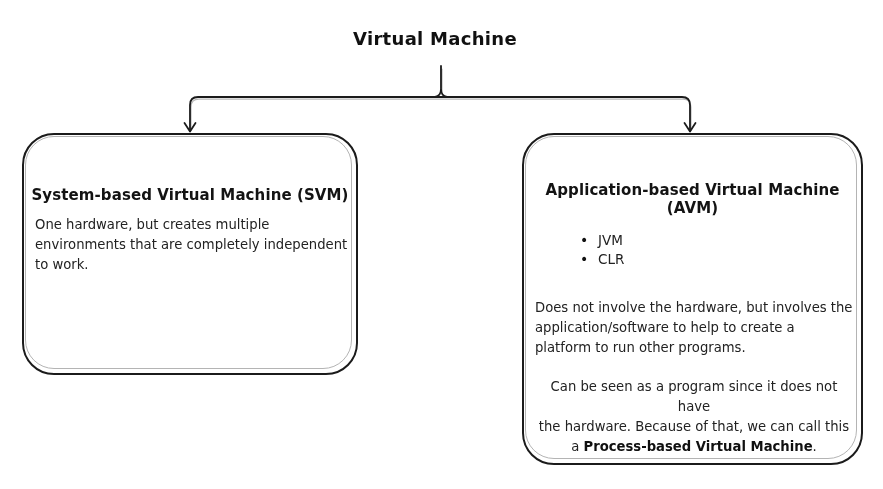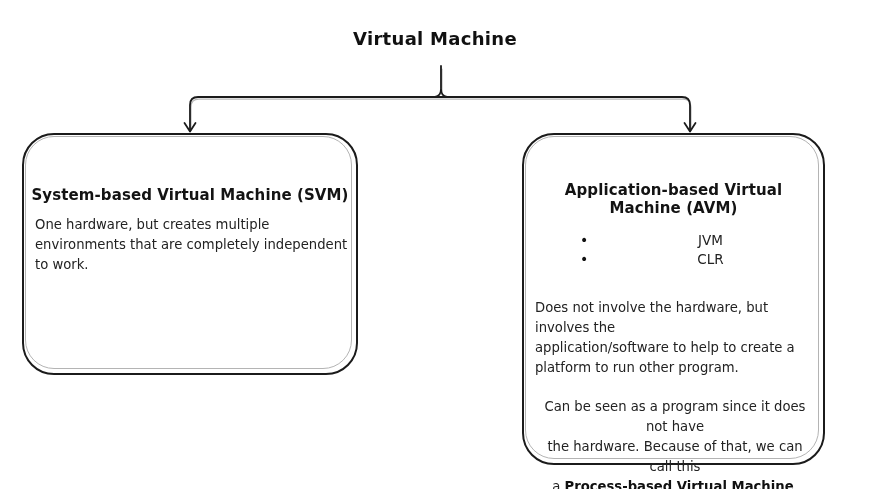--- a/index.html
+++ b/index.html
@@ -37,21 +37,21 @@
   
   .card::before {
     content: "";
     position: absolute;
     inset: 1px 4px 4px 1px;
     border: 1px solid #b4b4b4;
     border-radius: 29px;
     pointer-events: none;
   }
   .card-left  { left: 22px;  top: 133px; width: 336px; height: 242px; }
-  .card-right { left: 522px; top: 133px; width: 303px; height: 332px; }
+  .card-right { left: 522px; top: 133px; width: 341px; height: 332px; }
 
   .card h3 {
     text-align: center;
     font-size: 15px;
     font-weight: bold;
     letter-spacing: 0.1px;
     color: #131313;
   }
   .card-left  h3 { margin: 51px 6px 0 6px; }
   .card-right h3 { margin: 46px 6px 0 6px; }
@@ -66,21 +66,21 @@
     padding-left: 18px;
     color: #222;
   }
   .card li::before {
     content: "\2022";
     position: absolute;
     left: 0; top: 0;
     font-size: 14px;
     color: #111;
   }
-  .card-right li { line-height: 18.5px; text-align: center; }
+  .card-right li { line-height: 18.5px; }
 
   .card p {
     font-size: 13.2px;
     line-height: 20px;
     white-space: pre-line;
     color: #222;
   }
   .card-left  .desc { margin: 11px 8px 16px 11px; }
   .card-right .desc1 { margin: 30px 8px 0 11px; }
   .card-right .desc2 { margin: 19px 8px 7px 11px; text-align: center; }
@@ -116,19 +116,19 @@
   </div>
 
   <div class="card card-right">
     <h3>Application-based Virtual Machine (AVM)</h3>
     <ul>
       <li>JVM</li>
       <li>CLR</li>
     </ul>
     <p class="desc1">Does not involve the hardware, but involves the
 application/software to help to create a
-platform to run other program.</p>
+platform to run other programs.</p>
     <p class="desc2"><span>Can be seen as a program since it does not have
 the hardware. Because of that, we can call this
 a </span><b>Process-based Virtual Machine</b><span>.</span></p>
   </div>
 
 </div>
 
 </body></html>

